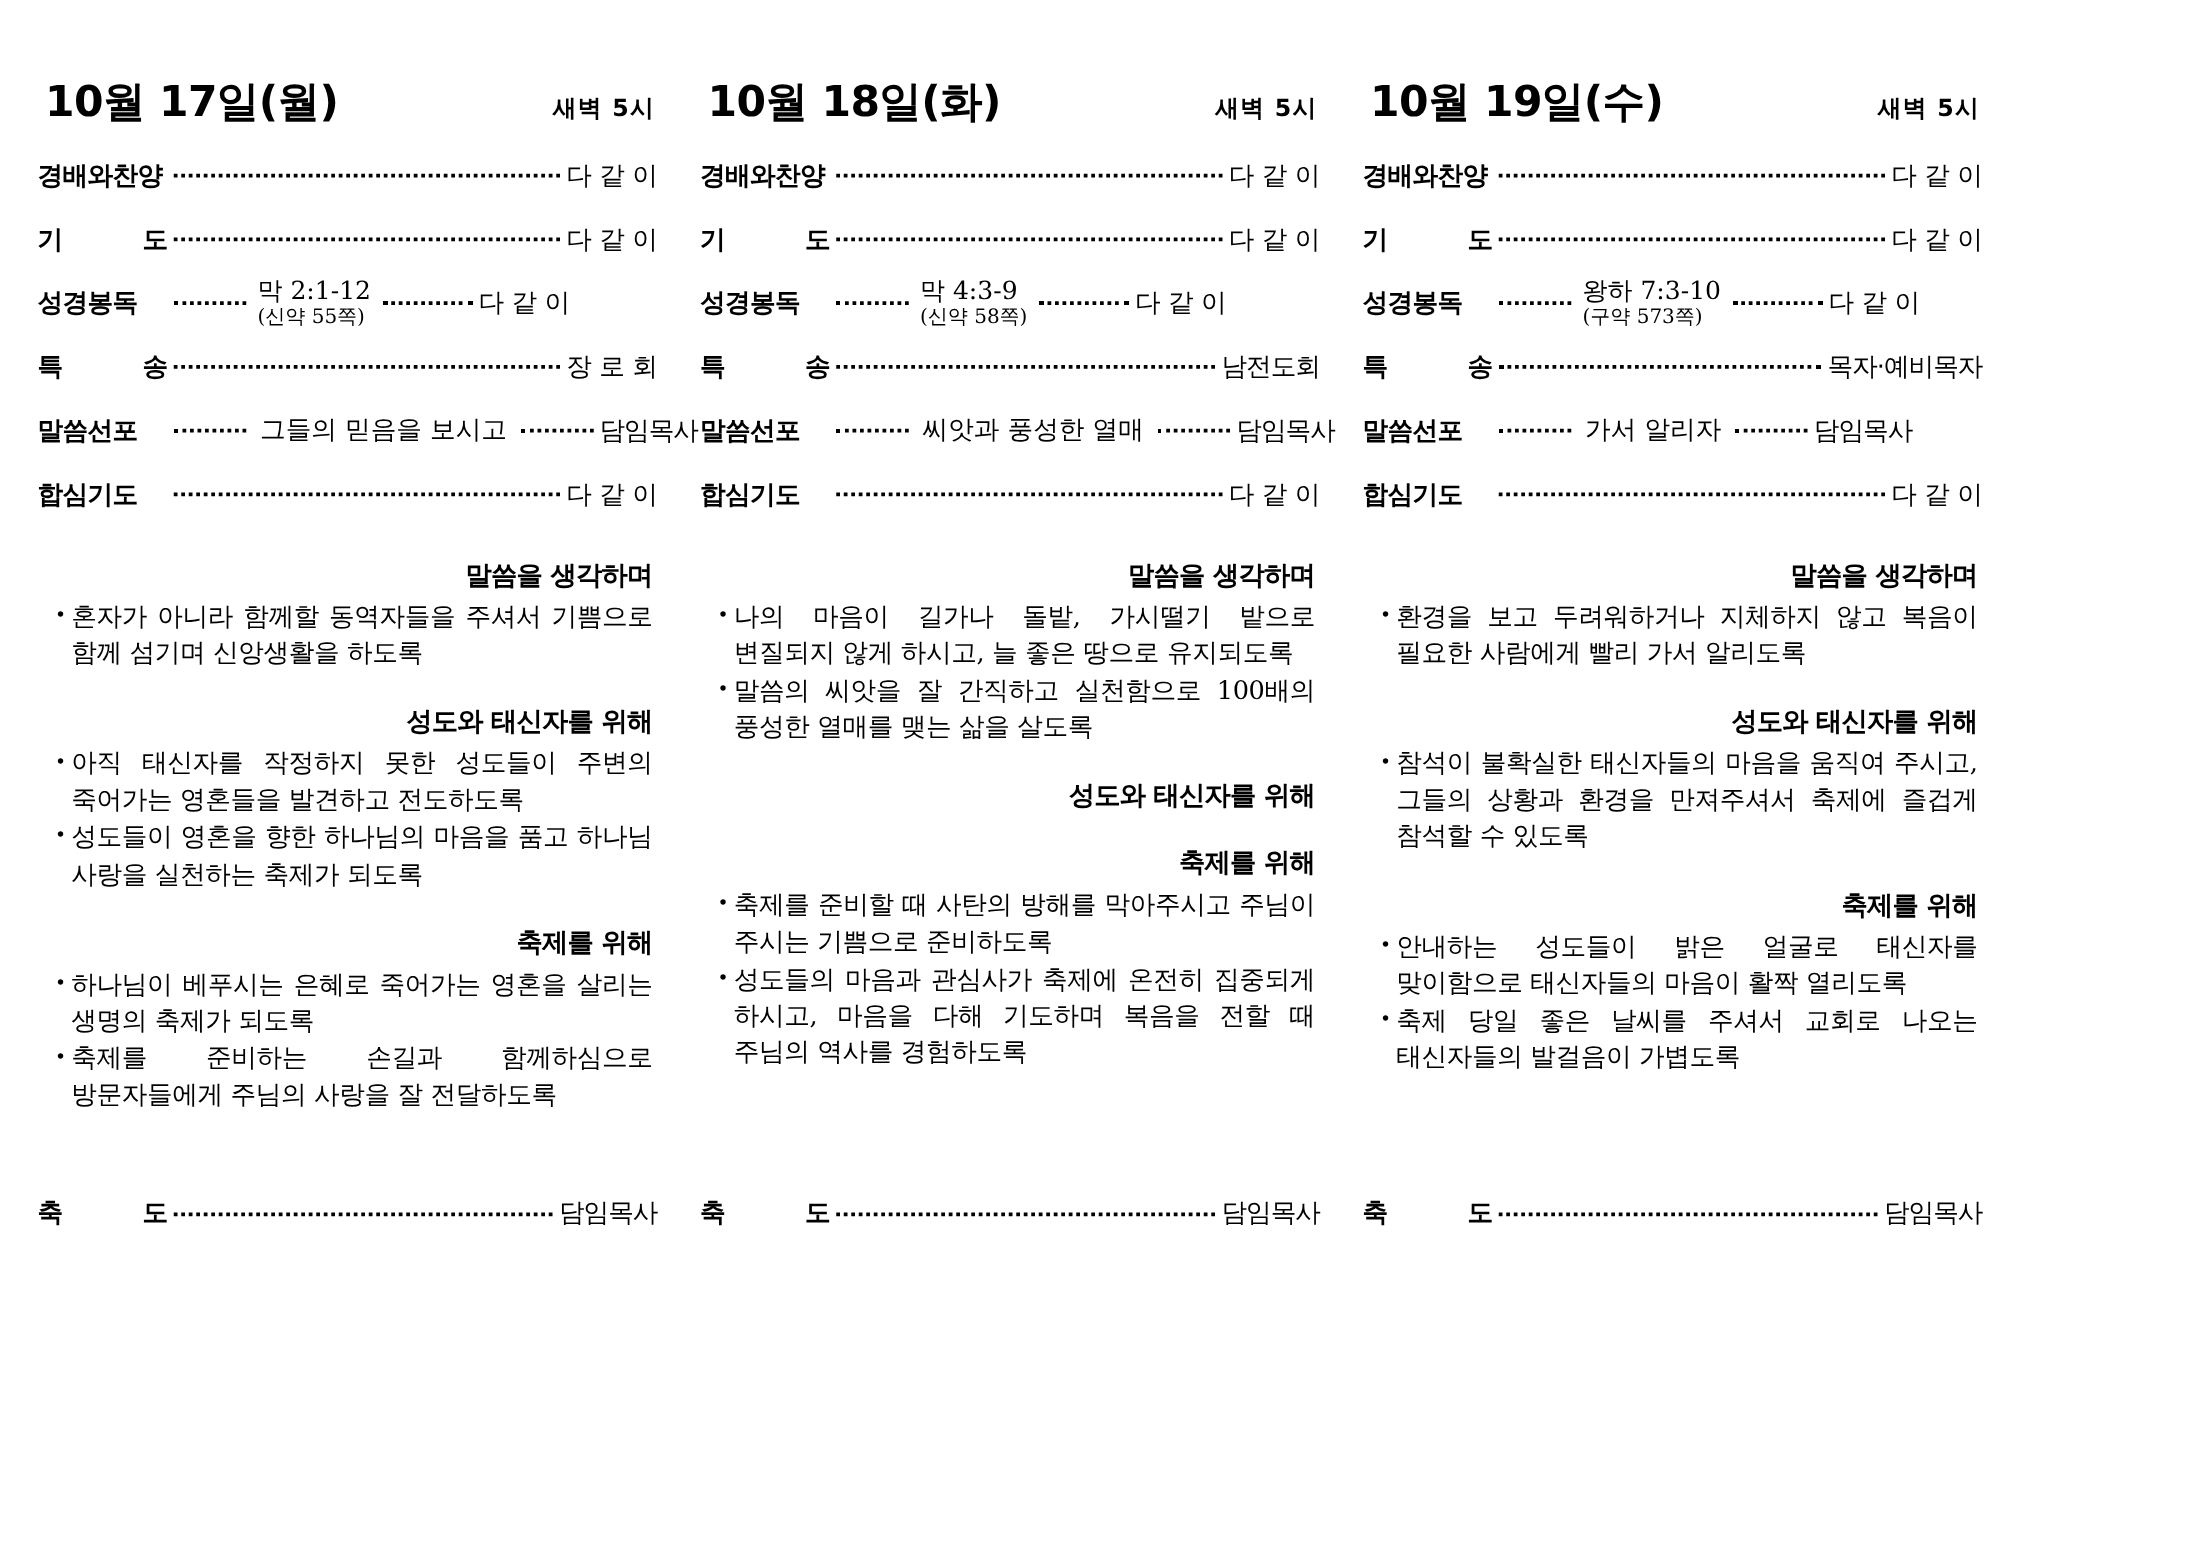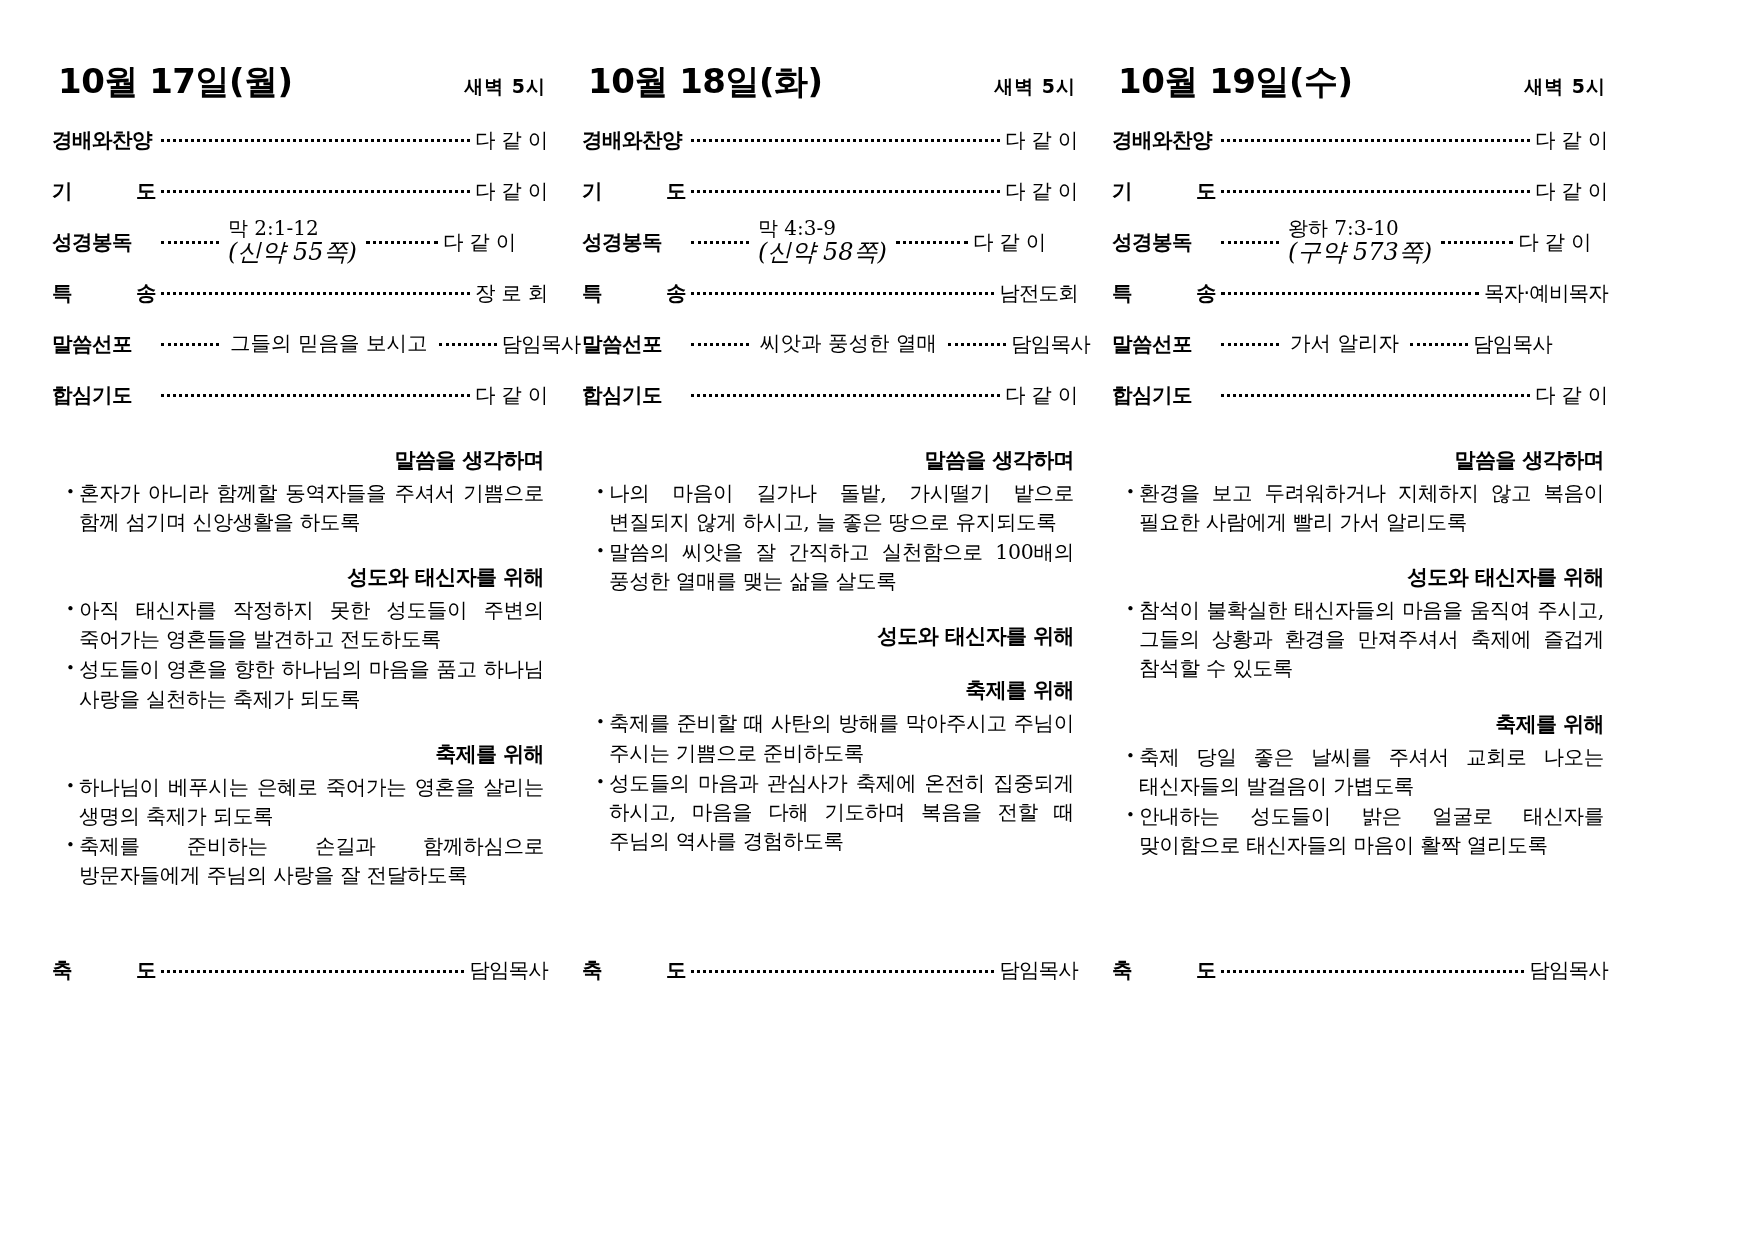--- a/index.html
+++ b/index.html
@@ -8,21 +8,21 @@
     width:1752px;height:1239px;
     background:#ffffff;
     font-family:"DejaVu Sans","Liberation Sans",sans-serif;
     color:#000000;
     overflow:hidden;
   }
   .page{
     width:1752px;height:1011px;
     display:flex;
     box-sizing:border-box;
-    padding:34px 26px 18px 40px;
+    padding:34px 26px 18px 18px;
   }
   .col{
     width:510px;
     flex:0 0 510px;
     display:flex;
     flex-direction:column;
     box-sizing:border-box;
     position:relative;
   }
   .col-gap{flex:0 0 20px;}
@@ -85,21 +85,21 @@
   .leader.short{flex:0 0 58px;}
   .leader.short2{flex:0 0 72px;}
   .ord-mid{
     flex:0 0 auto;
     font-size:20px;
     line-height:1.12;
     font-family:"DejaVu Serif","Liberation Serif",serif;
     padding:0 4px;
   }
   .ord-mid .ref{display:block;white-space:nowrap;}
-  .ord-mid .pg{display:block;white-space:nowrap;font-size:24px;font-style:italic;}
+  .ord-mid .pg{display:block;white-space:nowrap;font-size:16px;}
   .ord-mid.single{
     font-family:"DejaVu Serif","Liberation Serif",serif;
     font-size:20.5px;
     padding:0 6px;
   }
   .ord-role{
     flex:0 0 auto;
     font-size:20.5px;
     letter-spacing:-0.3px;
     font-family:"DejaVu Sans","Liberation Sans",sans-serif;
@@ -371,22 +371,22 @@
         <div class="pray-block">
           <div class="pray-head">말씀을 생각하며</div>
           <div class="pray-item">환경을 보고 두려워하거나 지체하지 않고 복음이 필요한 사람에게 빨리 가서 알리도록</div>
         </div>
         <div class="pray-block">
           <div class="pray-head">성도와 태신자를 위해</div>
           <div class="pray-item">참석이 불확실한 태신자들의 마음을 움직여 주시고, 그들의 상황과 환경을 만져주셔서 축제에 즐겁게 참석할 수 있도록</div>
         </div>
         <div class="pray-block">
           <div class="pray-head">축제를 위해</div>
+          <div class="pray-item">안내하는 성도들이 밝은 얼굴로 태신자를 맞이함으로 태신자들의 마음이 활짝 열리도록</div>
           <div class="pray-item">축제 당일 좋은 날씨를 주셔서 교회로 나오는 태신자들의 발걸음이 가볍도록</div>
-          <div class="pray-item">안내하는 성도들이 밝은 얼굴로 태신자를 맞이함으로 태신자들의 마음이 활짝 열리도록</div>
         </div>
       </div>
       <div class="benediction">
         <div class="bene-row">
           <div class="ord-label spread">
             <span>축</span>
             <span>도</span>
           </div>
           <span class="leader"></span>
           <div class="ord-role tight">담임목사</div>

